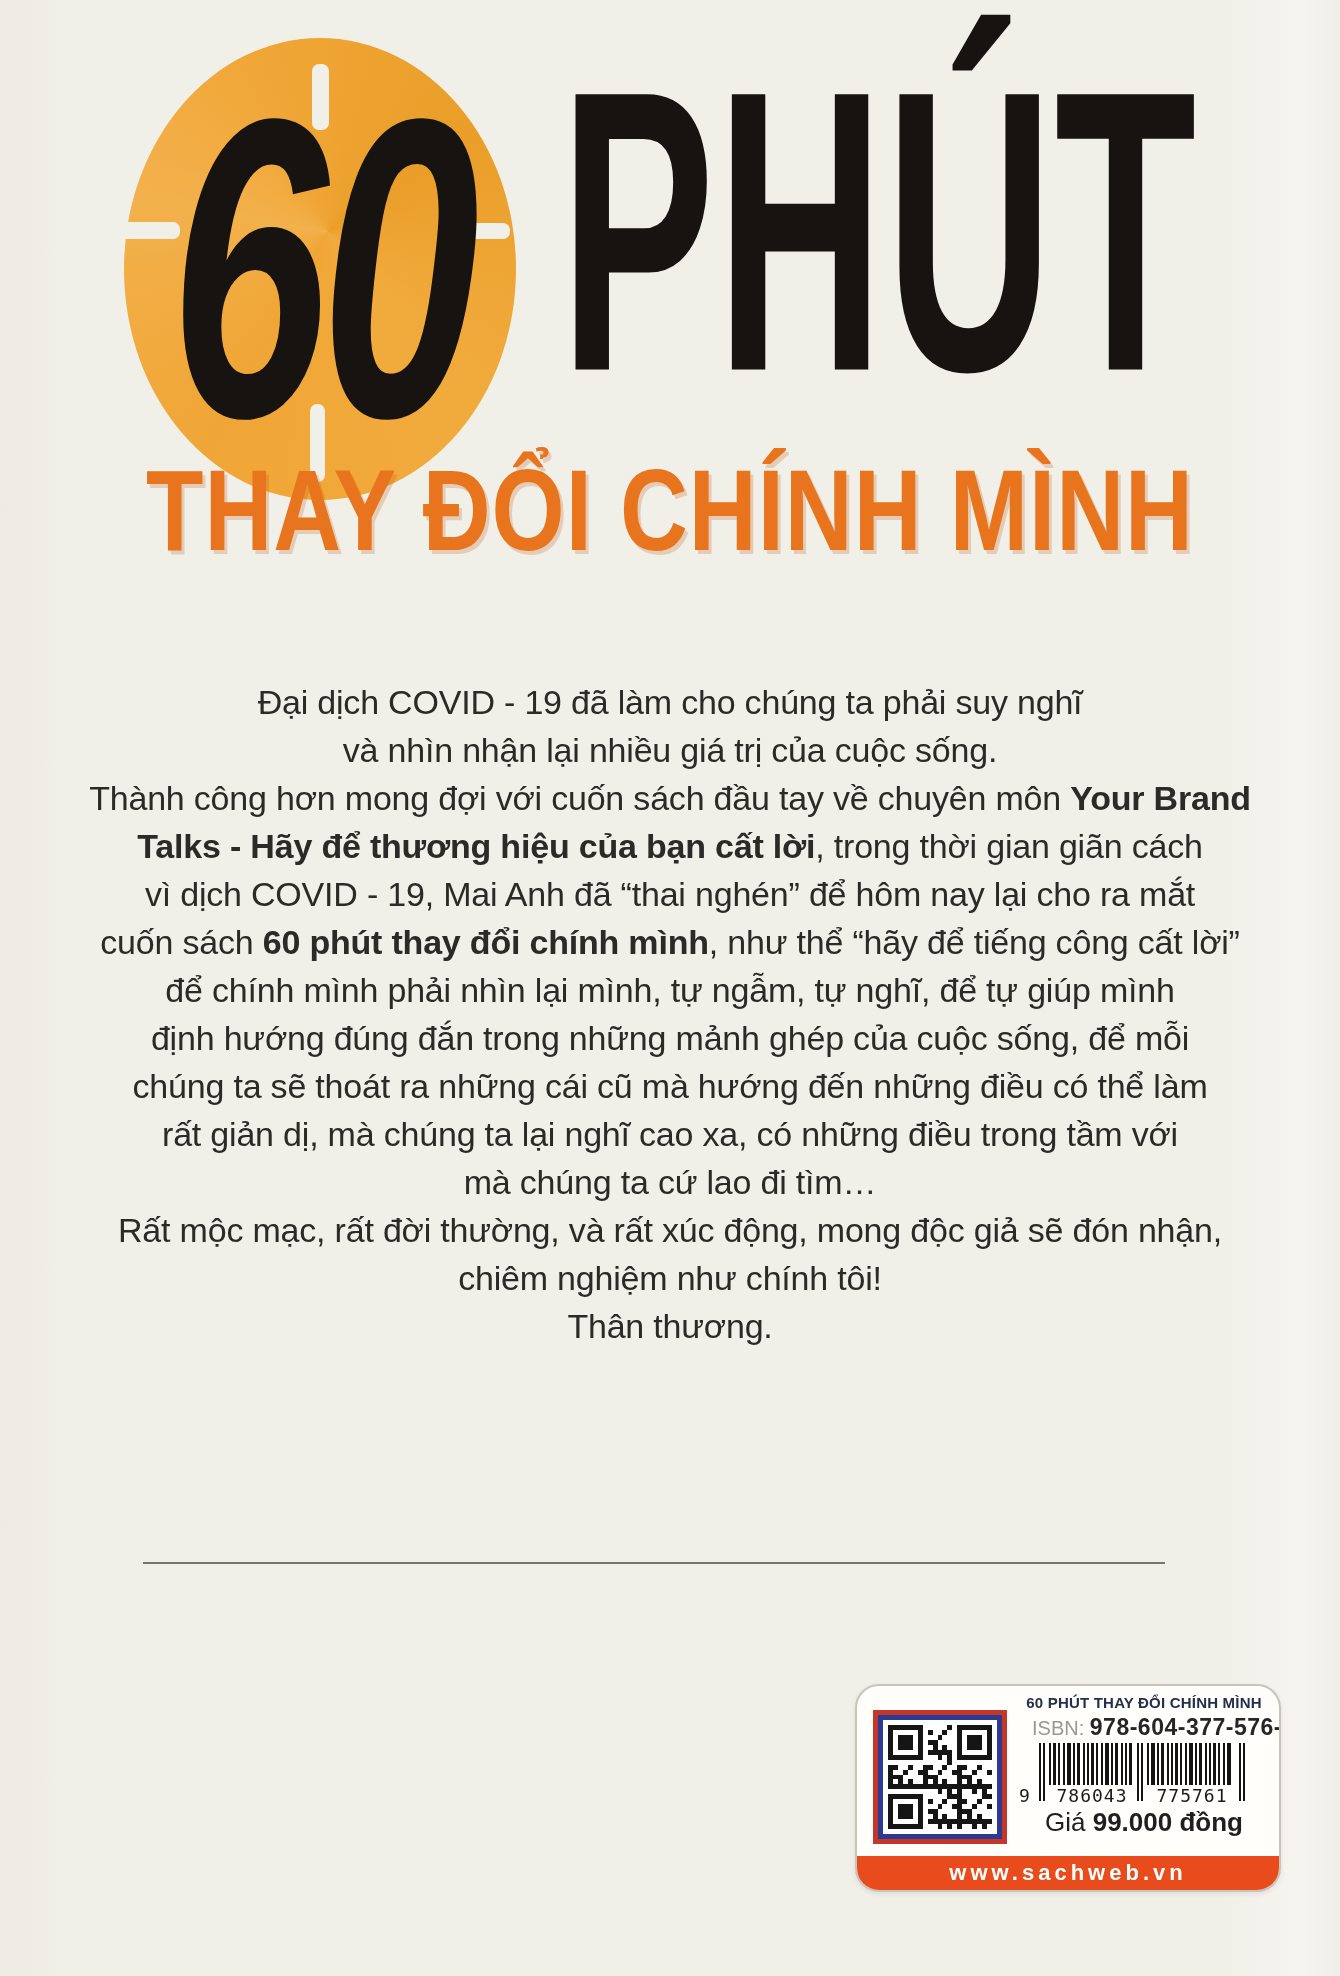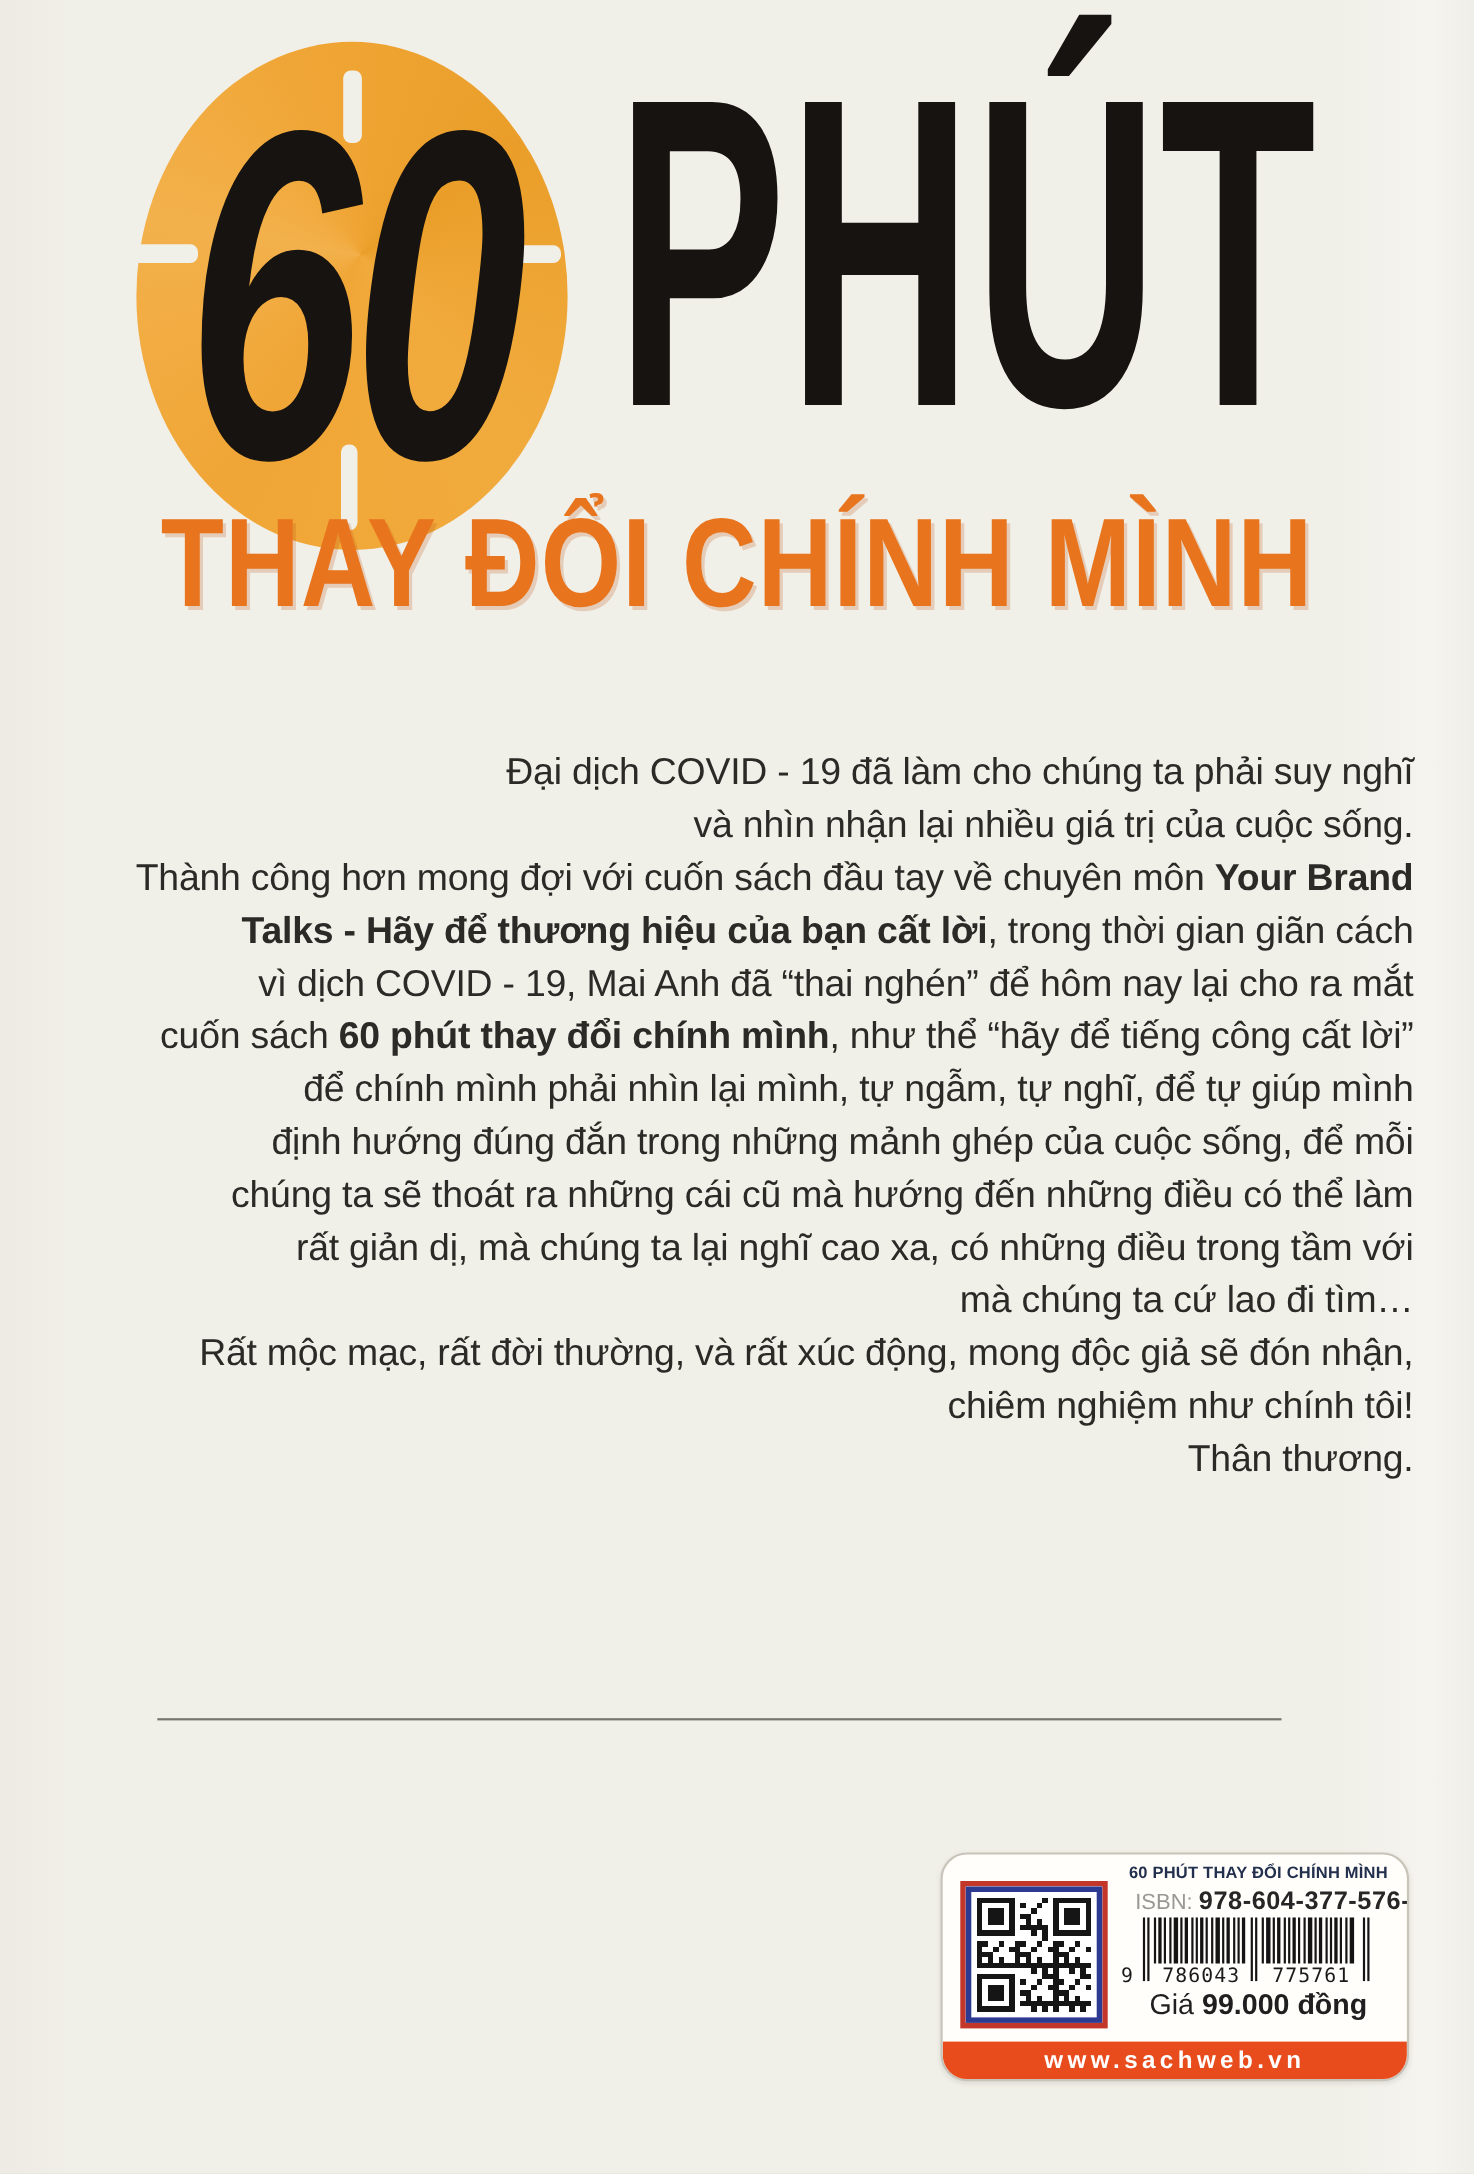--- a/index.html
+++ b/index.html
@@ -33,21 +33,21 @@
   }
   .subtitle{
     position:absolute;left:0;width:1340px;top:448px;text-align:center;line-height:1.1;
     font-size:94px;font-weight:bold;color:var(--subtitle_orange);
     transform:scaleY(1.22);transform-origin:top center;letter-spacing:1px;
     text-shadow:3px 3px 0 rgba(186,84,16,.22);
   }
   
   .blurb{position:absolute;left:55px;right:55px;top:678px;}
   .blurb-line{
-    text-align:right;font-size:34px;line-height:48px;color:var(--text_dark);
+    text-align:center;font-size:34px;line-height:48px;color:var(--text_dark);
     letter-spacing:-.2px;white-space:nowrap;
   }
   .blurb-line .b{font-weight:bold;}
   .author{
     position:absolute;left:0;width:1340px;top:1462px;text-align:center;
     font-size:38px;font-weight:bold;color:#23221f;
   }
   .divider{
     position:absolute;left:143px;top:1562px;width:1022px;height:0;
     border:none;border-top:2px solid #75756f;margin:0;

